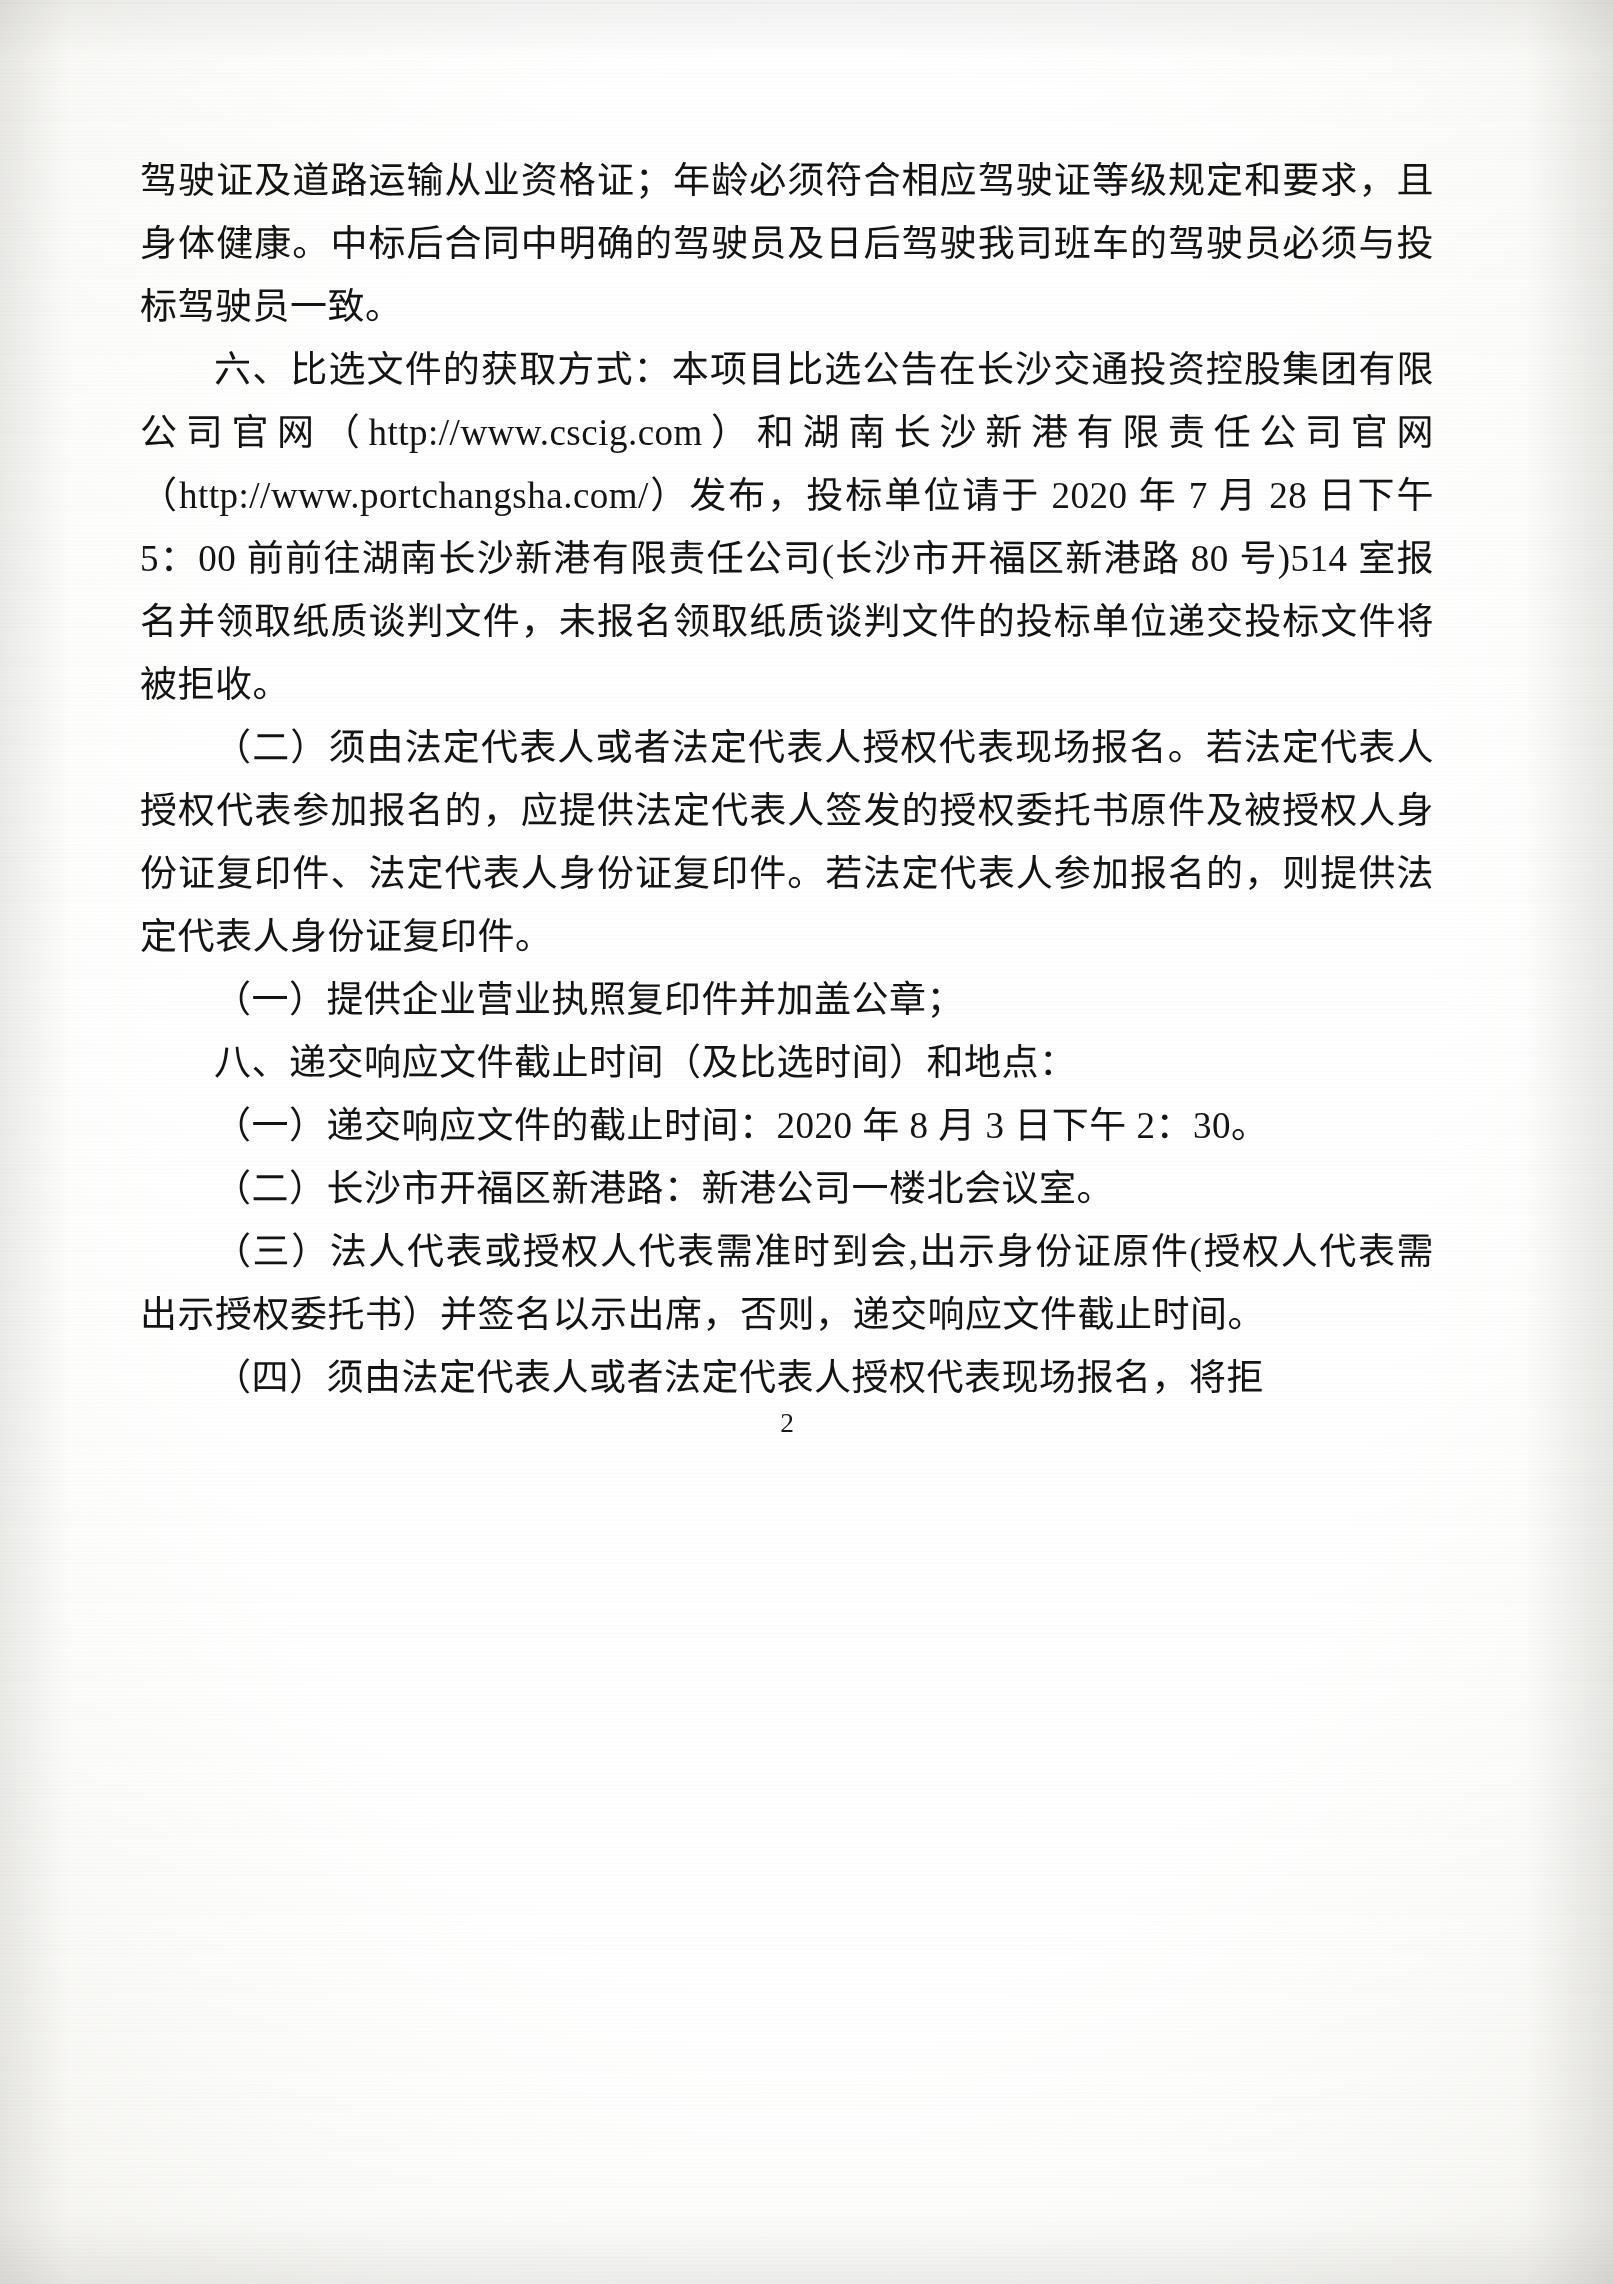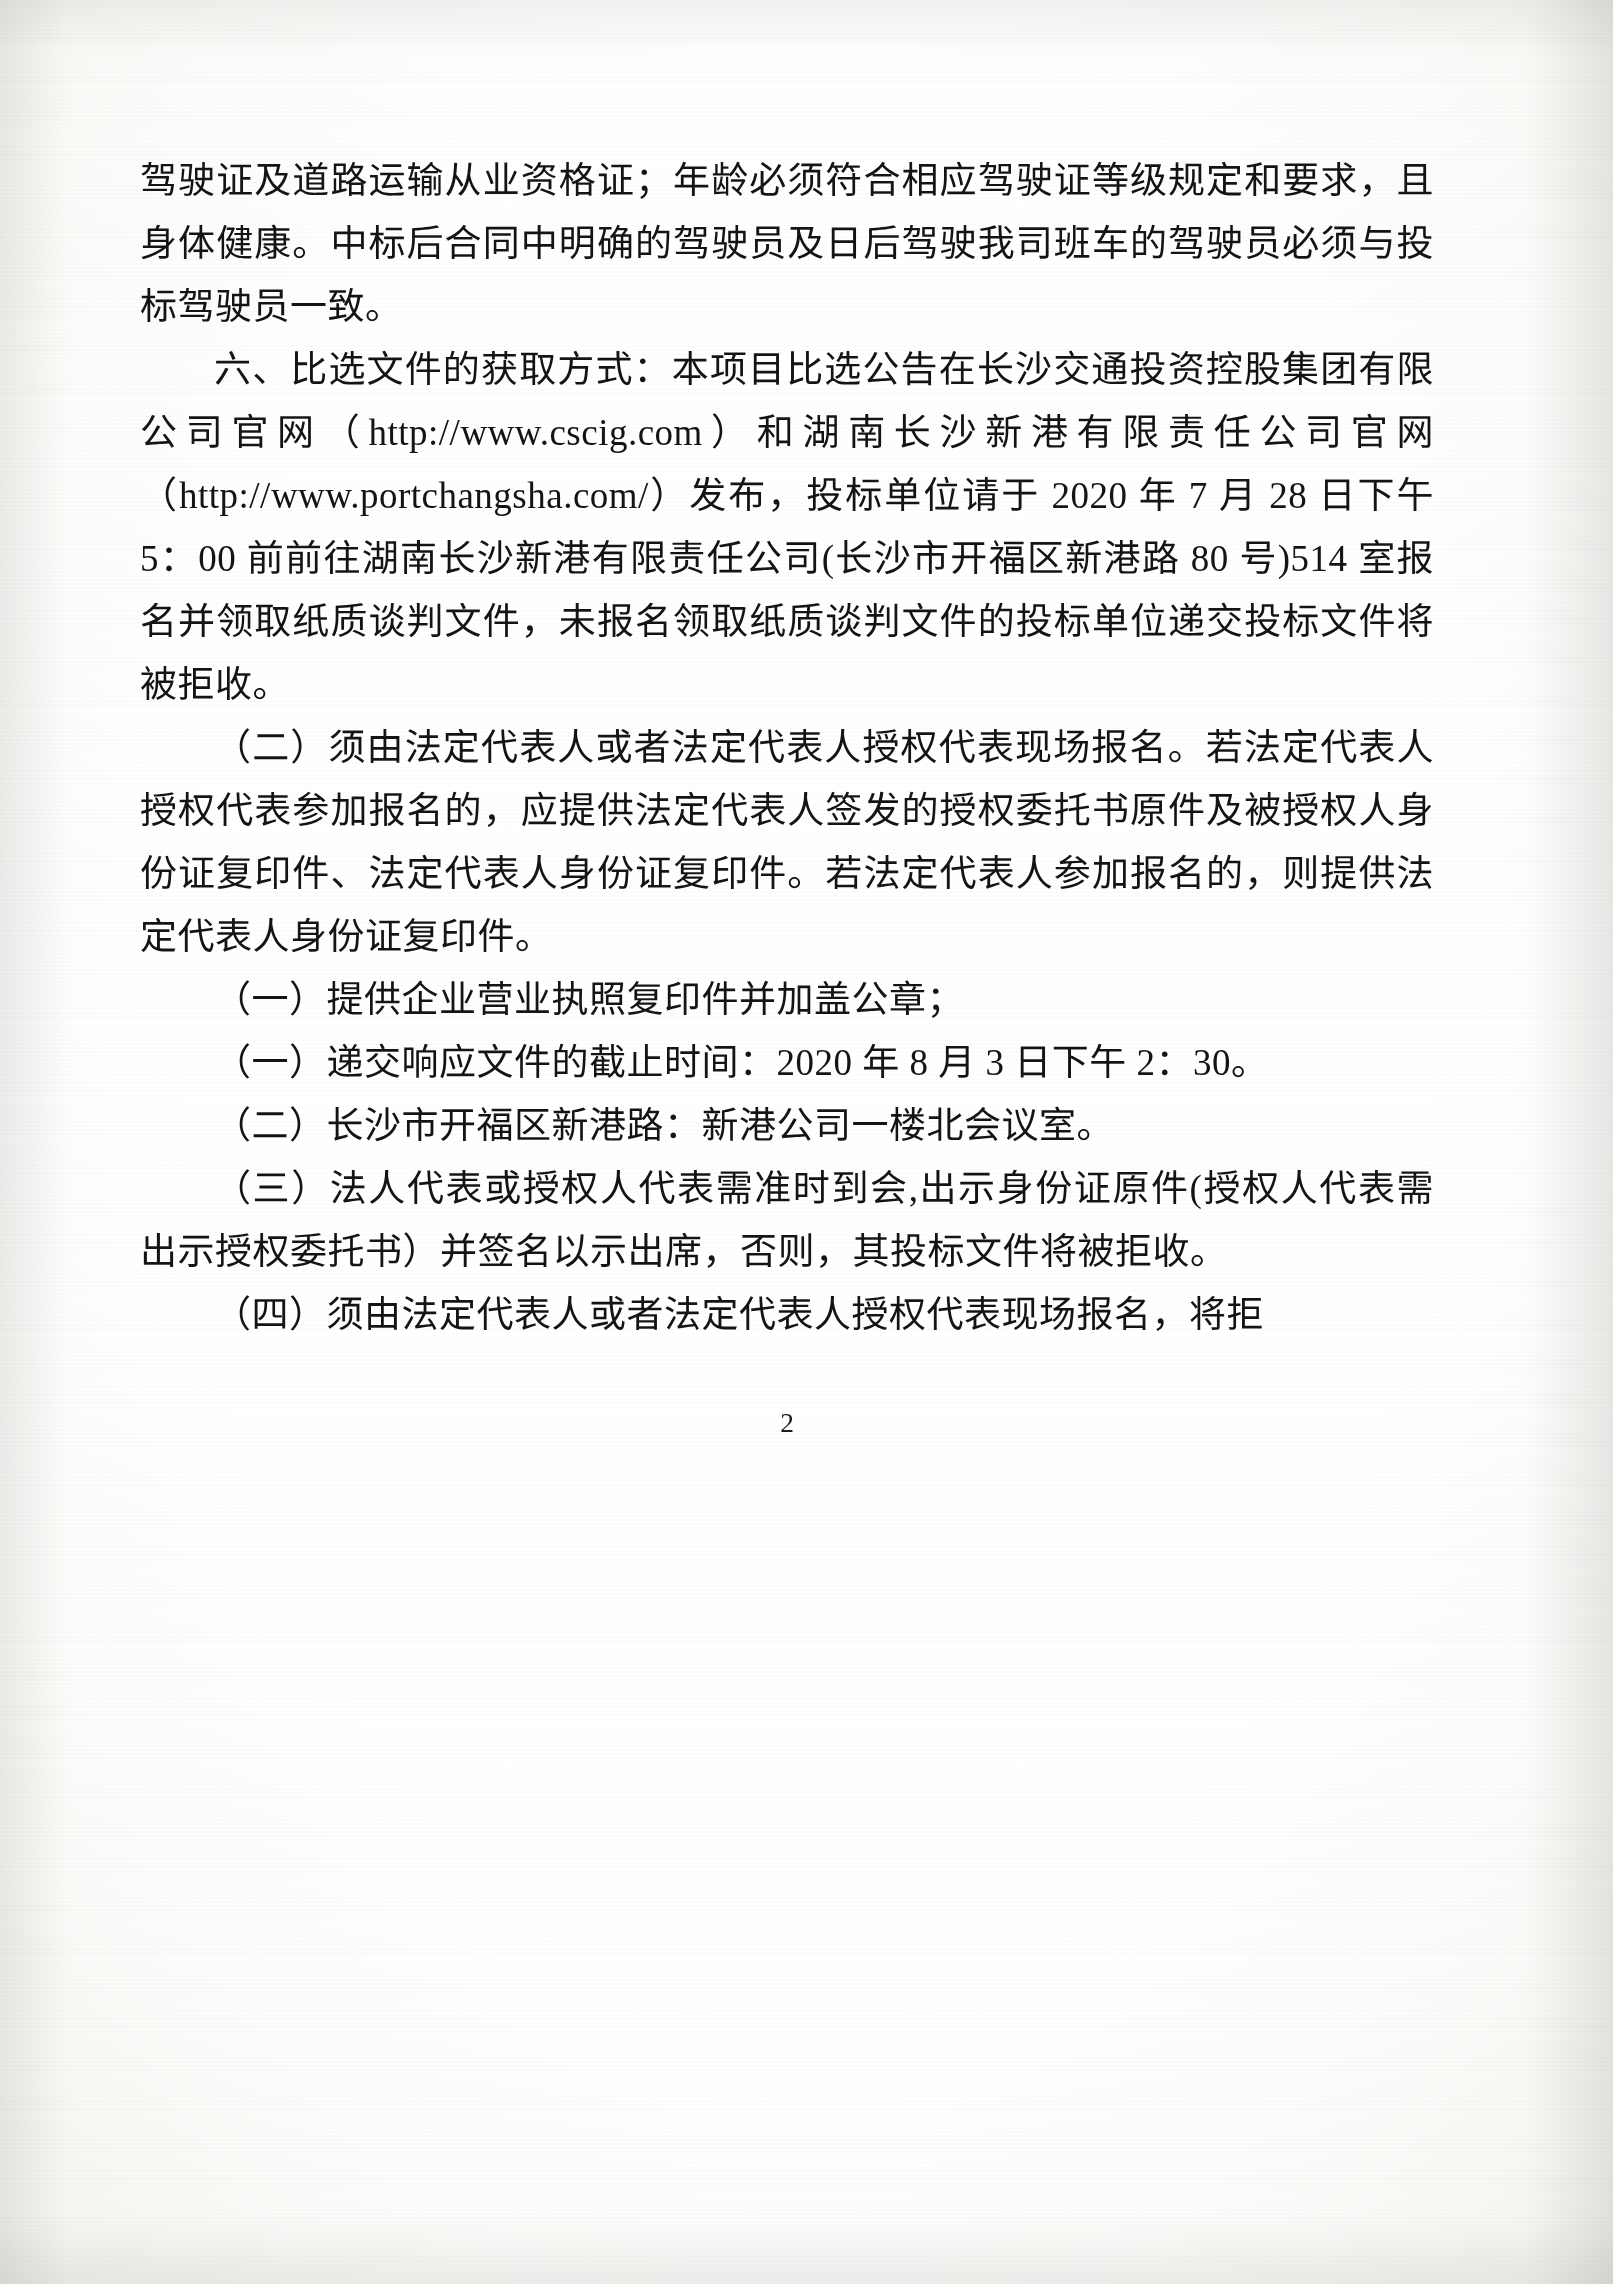--- a/index.html
+++ b/index.html
@@ -109,26 +109,27 @@
 
     <p class="para">驾驶证及道路运输从业资格证；年龄必须符合相应驾驶证等级规定和要求，且身体健康。中标后合同中明确的驾驶员及日后驾驶我司班车的驾驶员必须与投标驾驶员一致。</p>
 
     <p class="para indent">六、比选文件的获取方式：本项目比选公告在长沙交通投资控股集团有限公司官网（http://www.cscig.com）和湖南长沙新港有限责任公司官网（http://www.portchangsha.com/）发布，投标单位请于 2020 年 7 月 28 日下午 5：00 前前往湖南长沙新港有限责任公司(长沙市开福区新港路 80 号)514 室报名并领取纸质谈判文件，未报名领取纸质谈判文件的投标单位递交投标文件将被拒收。</p>
 
 
     <p class="para indent">（二）须由法定代表人或者法定代表人授权代表现场报名。若法定代表人授权代表参加报名的，应提供法定代表人签发的授权委托书原件及被授权人身份证复印件、法定代表人身份证复印件。若法定代表人参加报名的，则提供法定代表人身份证复印件。</p>
 
     <p class="para indent">（一）提供企业营业执照复印件并加盖公章；</p>
 
+    <p class="para indent">八、递交响应文件截止时间（及比选时间）和地点：</p>
 
     <p class="para indent">（一）递交响应文件的截止时间：2020 年 8 月 3 日下午 2：30。</p>
 
     <p class="para indent">（二）长沙市开福区新港路：新港公司一楼北会议室。</p>
 
-    <p class="para indent">（三）法人代表或授权人代表需准时到会,出示身份证原件(授权人代表需出示授权委托书）并签名以示出席，否则，其投标文件将被拒收。</p>
+    <p class="para indent">（三）法人代表或授权人代表需准时到会,出示身份证原件(授权人代表需出示授权委托书）并签名以示出席，否则，递交响应文件截止时间。</p>
 
     <p class="para indent">（四）须由法定代表人或者法定代表人授权代表现场报名，将拒</p>
 
     <div class="page-number">2</div>
   </div>
 
   <div class="noise"></div>
 </div>
 
 

